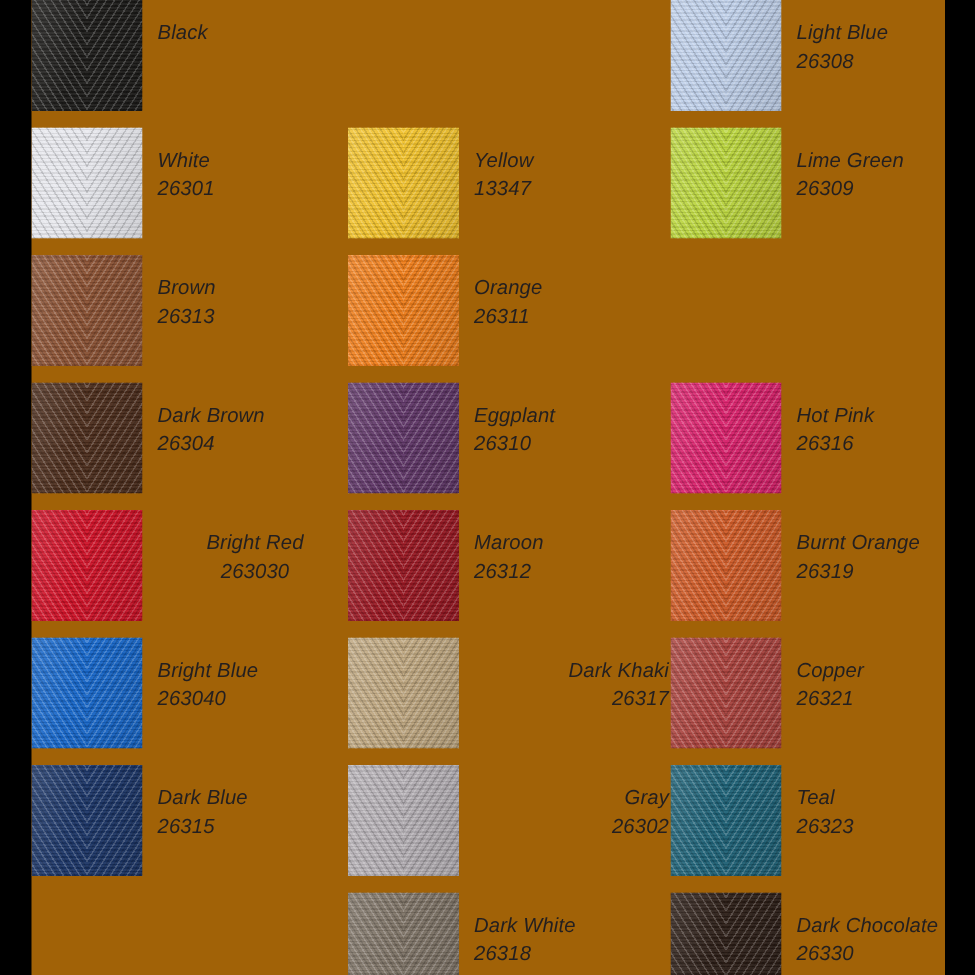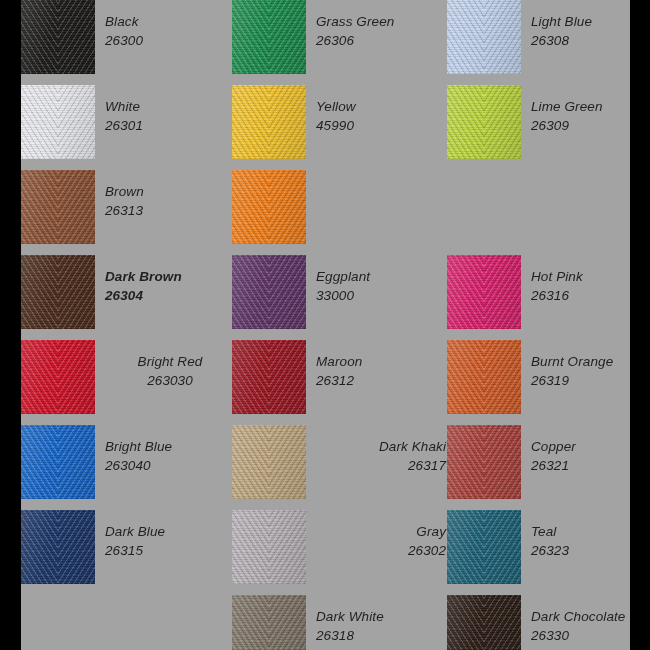--- a/index.html
+++ b/index.html
@@ -11,21 +11,21 @@
     width: 650px;
     height: 650px;
     overflow: hidden;
     font-family: "Liberation Sans", sans-serif;
   }
 
   #chart {
     position: relative;
     width: 650px;
     height: 650px;
-    background: #a3a3a3;
+    background: #a16207;
   }
 
   
   .edge-strip {
     position: absolute;
     top: 0;
     height: 650px;
     background: #000000;
   }
   .edge-strip.left  { left: 0;  width: 21px; }
@@ -152,21 +152,20 @@
       <div class="swatch-row" style="top: 0px;">
         <div class="swatch" title="Black 26300">
           <div class="base" style="background: rgb(28, 27, 25);"></div>
           <div class="weave-a"></div>
           <div class="weave-b"></div>
           <div class="weft"></div>
           <div class="sheen"></div>
         </div>
         <div class="caption">
           <span class="name">Black</span>
-          <span class="code">26300</span>
         </div>
       </div>
       <div class="swatch-row" style="top: 85px; padding-left: 12px;">
         <div class="swatch" title="White 26301">
           <div class="base" style="background: rgb(230, 231, 236);"></div>
           <div class="weave-a"></div>
           <div class="weave-b"></div>
           <div class="weft"></div>
           <div class="sheen"></div>
         </div>
@@ -181,21 +180,21 @@
           <div class="weave-a"></div>
           <div class="weave-b"></div>
           <div class="weft"></div>
           <div class="sheen"></div>
         </div>
         <div class="caption">
           <span class="name">Brown</span>
           <span class="code">26313</span>
         </div>
       </div>
-      <div class="swatch-row" style="top: 255px; font-weight: bold;">
+      <div class="swatch-row" style="top: 255px;">
         <div class="swatch" title="Dark Brown 26304">
           <div class="base" style="background: rgb(75, 44, 27);"></div>
           <div class="weave-a"></div>
           <div class="weave-b"></div>
           <div class="weft"></div>
           <div class="sheen"></div>
         </div>
         <div class="caption">
           <span class="name">Dark Brown</span>
           <span class="code">26304</span>
@@ -235,66 +234,57 @@
           <div class="weft"></div>
           <div class="sheen"></div>
         </div>
         <div class="caption">
           <span class="name">Dark Blue</span>
           <span class="code">26315</span>
         </div>
       </div>
     </div>
   <div class="column col-2">
-      <div class="swatch-row" style="top: 0px;">
-        <div class="swatch" title="Grass Green 26306">
-          <div class="base" style="background: rgb(26, 138, 74);"></div>
-          <div class="weave-a"></div>
-          <div class="weave-b"></div>
-          <div class="weft"></div>
-          <div class="sheen"></div>
-        </div>
-        <div class="caption">
-          <span class="name">Grass Green</span>
-          <span class="code">26306</span>
-        </div>
-      </div>
       <div class="swatch-row" style="top: 85px;">
         <div class="swatch" title="Yellow 26305">
           <div class="base" style="background: rgb(240, 193, 42);"></div>
           <div class="weave-a"></div>
           <div class="weave-b"></div>
           <div class="weft"></div>
           <div class="sheen"></div>
         </div>
         <div class="caption">
           <span class="name">Yellow</span>
-          <span class="code">45990</span>
+          <span class="code">13347</span>
         </div>
       </div>
       <div class="swatch-row" style="top: 170px;">
         <div class="swatch" title="Orange 26311">
           <div class="base" style="background: rgb(239, 125, 25);"></div>
           <div class="weave-a"></div>
           <div class="weave-b"></div>
           <div class="weft"></div>
           <div class="sheen"></div>
         </div>
+        <div class="caption">
+          <span class="name">Orange</span>
+          <span class="code">26311</span>
+        </div>
       </div>
       <div class="swatch-row" style="top: 255px;">
         <div class="swatch" title="Eggplant 26310">
           <div class="base" style="background: rgb(94, 53, 102);"></div>
           <div class="weave-a"></div>
           <div class="weave-b"></div>
           <div class="weft"></div>
           <div class="sheen"></div>
         </div>
         <div class="caption">
           <span class="name">Eggplant</span>
-          <span class="code">33000</span>
+          <span class="code">26310</span>
         </div>
       </div>
       <div class="swatch-row" style="top: 340px;">
         <div class="swatch" title="Maroon 26312">
           <div class="base" style="background: rgb(153, 23, 34);"></div>
           <div class="weave-a"></div>
           <div class="weave-b"></div>
           <div class="weft"></div>
           <div class="sheen"></div>
         </div>

